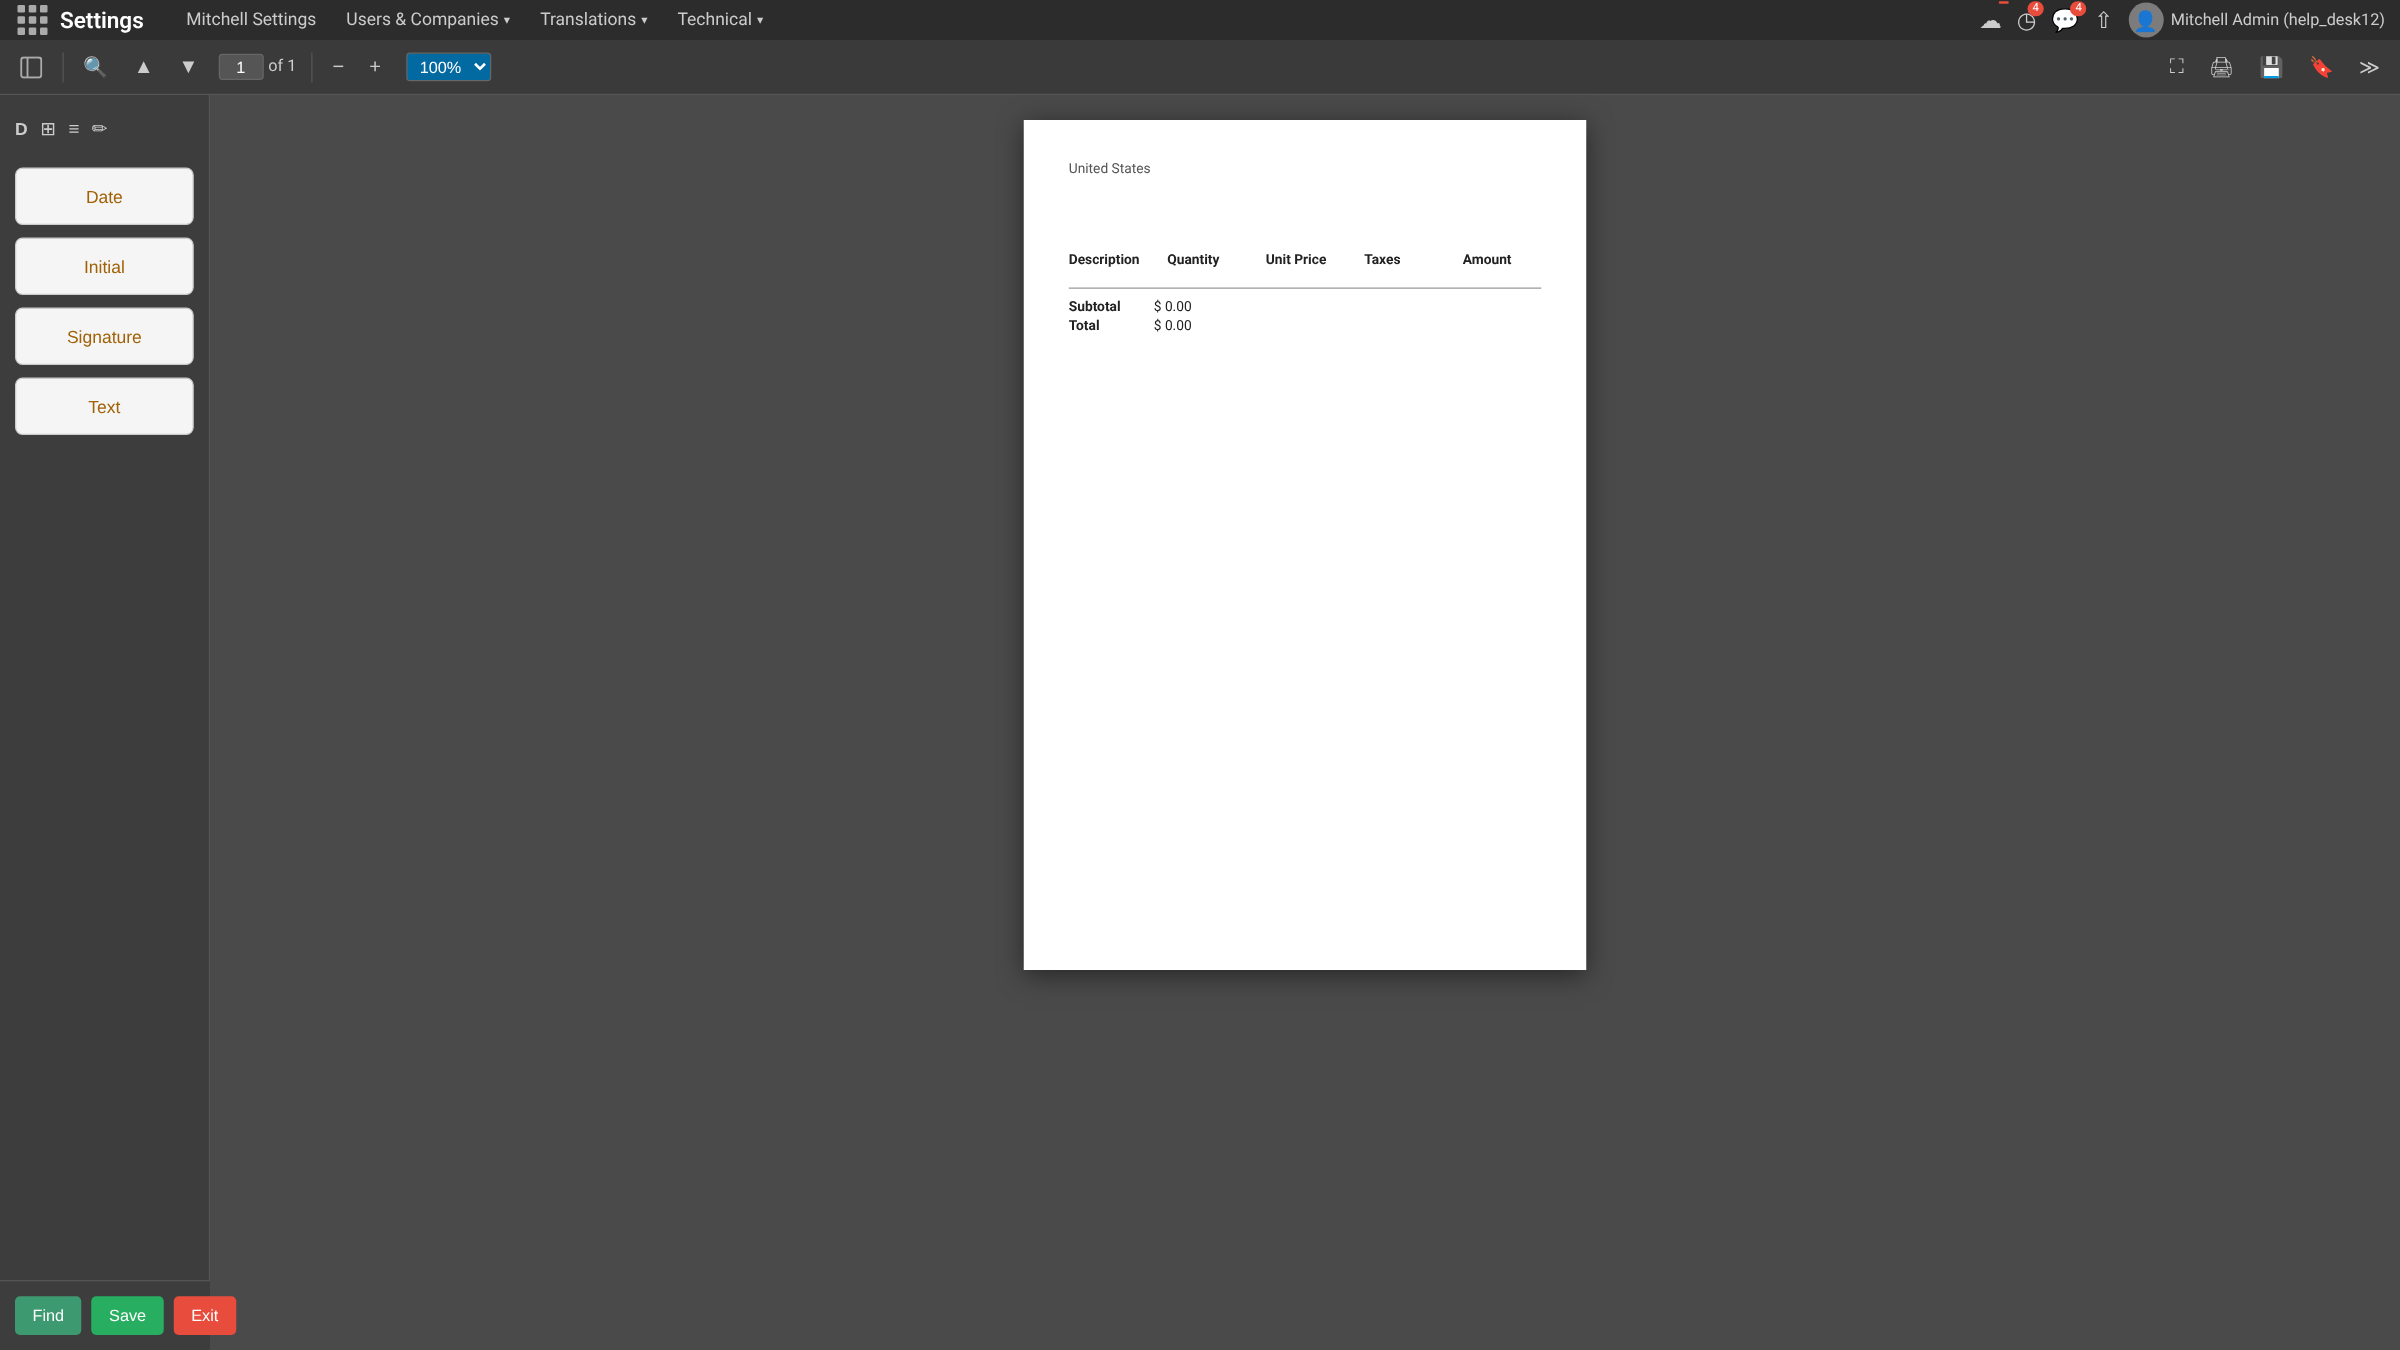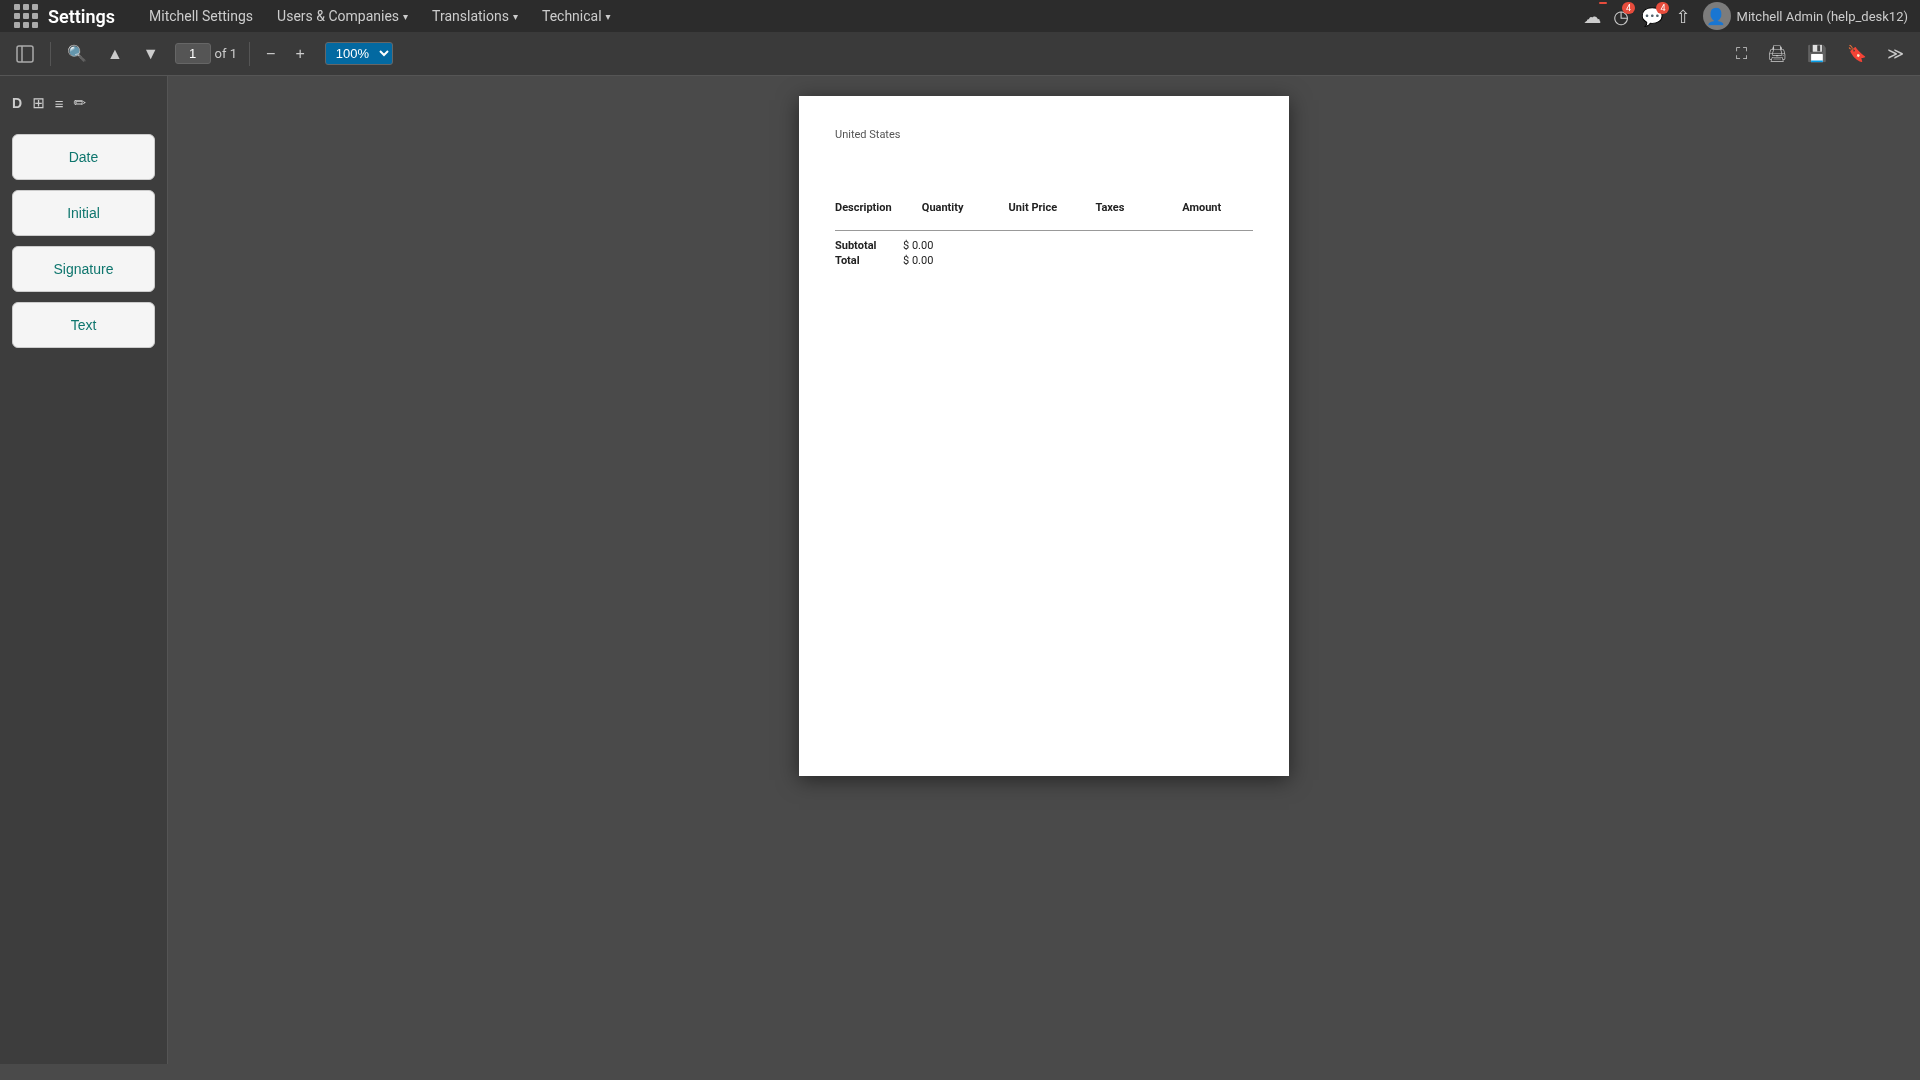--- a/index.html
+++ b/index.html
@@ -69,21 +69,21 @@
     .view-btn { background: none; border: none; color: #ccc; cursor: pointer; font-size: 15px; padding: 2px 4px; border-radius: 2px; }
     .field-btn {
       background: #f5f5f5;
       border: 1px solid #ccc;
       border-radius: 6px;
       padding: 14px 10px;
       font-size: 14px;
       cursor: grab;
       margin-bottom: 10px;
       text-align: center;
-      color: #0f766e;
+      color: #a16207;
       font-weight: 500;
       width: 100%;
     }
 
     
     .bottom-bar {
       position: fixed;
       bottom: 0;
       left: 0;
       width: 168px;
@@ -104,21 +104,21 @@
       display: flex;
       align-items: flex-start;
       justify-content: center;
       overflow-y: auto;
       padding: 20px;
     }
 
     
     .pdf-page {
       background: #fff;
-      width: 490px;
+      width: 450px;
       min-height: 680px;
       box-shadow: 0 4px 20px rgba(0,0,0,0.5);
       padding: 32px 36px 24px 36px;
       position: relative;
       font-size: 11px;
       color: #222;
     }
     .pdf-location { font-size: 11px; color: #555; margin-bottom: 60px; }
     .pdf-title { font-size: 18px; font-weight: 700; margin-bottom: 16px; color: #111; }
     .pdf-table-header { display: flex; gap: 16px; font-weight: 700; font-size: 11px; border-bottom: 1px solid #999; padding-bottom: 16px; margin-bottom: 4px; }
@@ -254,20 +254,25 @@
     <button class="field-btn">
       <span>Initial</span>
     </button>
     <button class="field-btn">
       <span>Signature</span>
     </button>
     <button class="field-btn">
       <span>Text</span>
     </button>
 
+    <div class="bottom-bar">
+      <button class="btn-find">Find</button>
+      <button class="btn-save">Save</button>
+      <button class="btn-exit">Exit</button>
+    </div>
   </div>
 
   <div class="pdf-area">
     <div class="pdf-page">
       <div class="pdf-location">United States</div>
 
 
       <div class="pdf-table-header">
         <span>Description</span>
         <span>Quantity</span>

